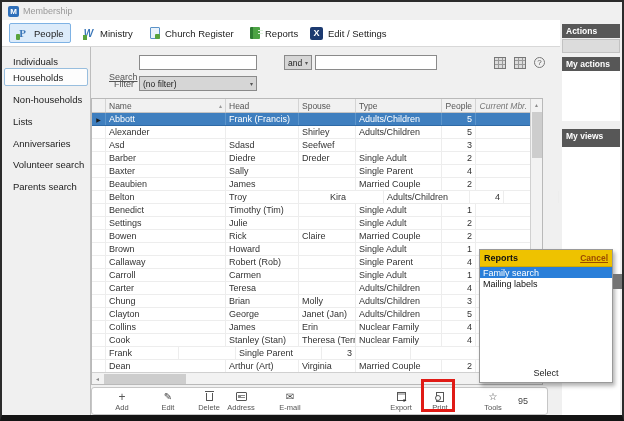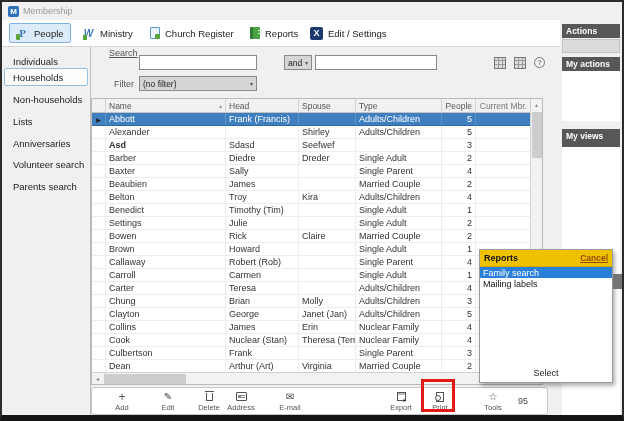--- a/index.html
+++ b/index.html
@@ -42,21 +42,21 @@
   .gicon{position:absolute;width:12px;height:12px;border:1px solid #777;background-color:#fff;
     background-image:repeating-linear-gradient(90deg,transparent 0 3px,#999 3px 4px),
       repeating-linear-gradient(0deg,#ddd 0 3px,#999 3px 4px);background-size:100% 100%;}
   .helpicon{position:absolute;width:11px;height:11px;border:1px solid #777;border-radius:50%;
     font-size:8px;color:#555;display:flex;align-items:center;justify-content:center;}
   
   .grid{position:absolute;left:89px;top:96px;width:452px;height:287px;background:#fff;border:1px solid #b9b9b9;}
   .grid-header{position:absolute;left:0;top:0;width:439px;height:14px;background:#f1f1f1;border-bottom:1px solid #c4c4c4;display:flex;}
   .hcell{border-right:1px solid #d4d4d4;font-size:8.5px;color:#555;display:flex;align-items:center;padding:0 3px;overflow:hidden;flex:none;}
   .hcell.num{justify-content:flex-end;}
-  .hcell.cur{color:#777;justify-content:flex-end;}
+  .hcell.cur{font-style:italic;color:#777;justify-content:flex-end;}
   .sort-arrow{margin-left:auto;font-size:6px;color:#999;}
   .grid-body{position:absolute;left:0;top:14px;width:439px;height:260px;}
   .trow{display:flex;height:13px;font-size:9px;color:#333;border-bottom:1px solid #ededed;background:#fff;}
   .tcell{border-right:1px solid #ededed;padding:0 3px;display:flex;align-items:center;overflow:hidden;white-space:nowrap;flex:none;}
   .tcell.num{justify-content:flex-end;}
   .tcell.selcol{justify-content:center;padding:0;font-size:6px;color:#1b1b1b;}
   .trow.sel{background:#3f7fbf;color:#fff;border-bottom-color:#2f6aa6;}
   .trow.sel .tcell{border-right-color:#5c95cb;}
   .vscroll{position:absolute;right:0;top:0;width:12px;height:274px;background:#f2f2f2;border-left:1px solid #d0d0d0;}
   .hscroll{position:absolute;left:0;bottom:0;width:450px;height:12px;background:#f2f2f2;border-top:1px solid #d0d0d0;}
@@ -137,21 +137,21 @@
       <div class="side-item sel" style="top: 66px;">Households</div>
       <div class="side-item" style="top: 88px;">Non-households</div>
       <div class="side-item" style="top: 110px;">Lists</div>
       <div class="side-item" style="top: 132px;">Anniversaries</div>
       <div class="side-item" style="top: 153px;">Volunteer search</div>
       <div class="side-item" style="top: 175px;">Parents search</div>
     </div>
   <div class="divider"></div>
 
   <div class="search-panel">
-    <span class="lbl" style="left:18px;top:1px;text-decoration:underline;">Search</span>
+    <span class="lbl" style="left:18px;top:25px;text-decoration:underline;">Search</span>
     <input class="inp" style="left: 48px; top: 8px; width: 118px;" value="">
     <div class="combo" style="left:193px;top:8px;width:28px;">
       <span>and</span>
       <span class="dd">▾</span>
     </div>
     <input class="inp" style="left: 224px; top: 8px; width: 122px;" value="">
     <span class="gicon" style="left:403px;top:10px;"></span>
     <span class="gicon" style="left:423px;top:10px;"></span>
     <span class="helpicon" style="left:443px;top:10px;">?</span>
     <span class="lbl" style="left:23px;top:32px;">Filter</span>
@@ -185,21 +185,21 @@
           <div class="tcell selcol" style="width: 14px;"></div>
           <div class="tcell" style="width: 120px;">Alexander</div>
           <div class="tcell" style="width: 73px;"></div>
           <div class="tcell" style="width: 57px;">Shirley</div>
           <div class="tcell" style="width: 86px;">Adults/Children</div>
           <div class="tcell num" style="width: 34px;">5</div>
           <div class="tcell" style="width: 55px;"></div>
         </div>
         <div class="trow">
           <div class="tcell selcol" style="width: 14px;"></div>
-          <div class="tcell" style="width: 120px; font-weight: bold;">Asd</div>
+          <div class="tcell" style="width: 120px;">Asd</div>
           <div class="tcell" style="width: 73px;">Sdasd</div>
           <div class="tcell" style="width: 57px;">Seefwef</div>
           <div class="tcell" style="width: 86px;"></div>
           <div class="tcell num" style="width: 34px;">3</div>
           <div class="tcell" style="width: 55px;"></div>
         </div>
         <div class="trow">
           <div class="tcell selcol" style="width: 14px;"></div>
           <div class="tcell" style="width: 120px;">Barber</div>
           <div class="tcell" style="width: 73px;">Diedre</div>
@@ -223,21 +223,21 @@
           <div class="tcell" style="width: 73px;">James</div>
           <div class="tcell" style="width: 57px;"></div>
           <div class="tcell" style="width: 86px;">Married Couple</div>
           <div class="tcell num" style="width: 34px;">2</div>
           <div class="tcell" style="width: 55px;"></div>
         </div>
         <div class="trow">
           <div class="tcell selcol" style="width: 14px;"></div>
           <div class="tcell" style="width: 120px;">Belton</div>
           <div class="tcell" style="width: 73px;">Troy</div>
-          <div class="tcell" style="width: 57px;">Kira</div>
+          <div class="tcell" style="width: 57px; margin-left: 28px;">Kira</div>
           <div class="tcell" style="width: 86px;">Adults/Children</div>
           <div class="tcell num" style="width: 34px;">4</div>
           <div class="tcell" style="width: 55px;"></div>
         </div>
         <div class="trow">
           <div class="tcell selcol" style="width: 14px;"></div>
           <div class="tcell" style="width: 120px;">Benedict</div>
           <div class="tcell" style="width: 73px;">Timothy (Tim)</div>
           <div class="tcell" style="width: 57px;"></div>
           <div class="tcell" style="width: 86px;">Single Adult</div>
@@ -321,29 +321,28 @@
           <div class="tcell" style="width: 120px;">Collins</div>
           <div class="tcell" style="width: 73px;">James</div>
           <div class="tcell" style="width: 57px;">Erin</div>
           <div class="tcell" style="width: 86px;">Nuclear Family</div>
           <div class="tcell num" style="width: 34px;">4</div>
           <div class="tcell" style="width: 55px;"></div>
         </div>
         <div class="trow">
           <div class="tcell selcol" style="width: 14px;"></div>
           <div class="tcell" style="width: 120px;">Cook</div>
-          <div class="tcell" style="width: 73px;">Nuclear (Stan)</div>
+          <div class="tcell" style="width: 73px;">Stanley (Stan)</div>
           <div class="tcell" style="width: 57px;">Theresa (Terri)</div>
           <div class="tcell" style="width: 86px;">Nuclear Family</div>
           <div class="tcell num" style="width: 34px;">4</div>
           <div class="tcell" style="width: 55px;"></div>
         </div>
         <div class="trow">
           <div class="tcell selcol" style="width: 14px;"></div>
-          <div class="tcell" style="width: 120px;">Culbertson</div>
           <div class="tcell" style="width: 73px;">Frank</div>
           <div class="tcell" style="width: 57px;"></div>
           <div class="tcell" style="width: 86px;">Single Parent</div>
           <div class="tcell num" style="width: 34px;">3</div>
           <div class="tcell" style="width: 55px;"></div>
         </div>
         <div class="trow">
           <div class="tcell selcol" style="width: 14px;"></div>
           <div class="tcell" style="width: 120px;">Dean</div>
           <div class="tcell" style="width: 73px;">Arthur (Art)</div>

